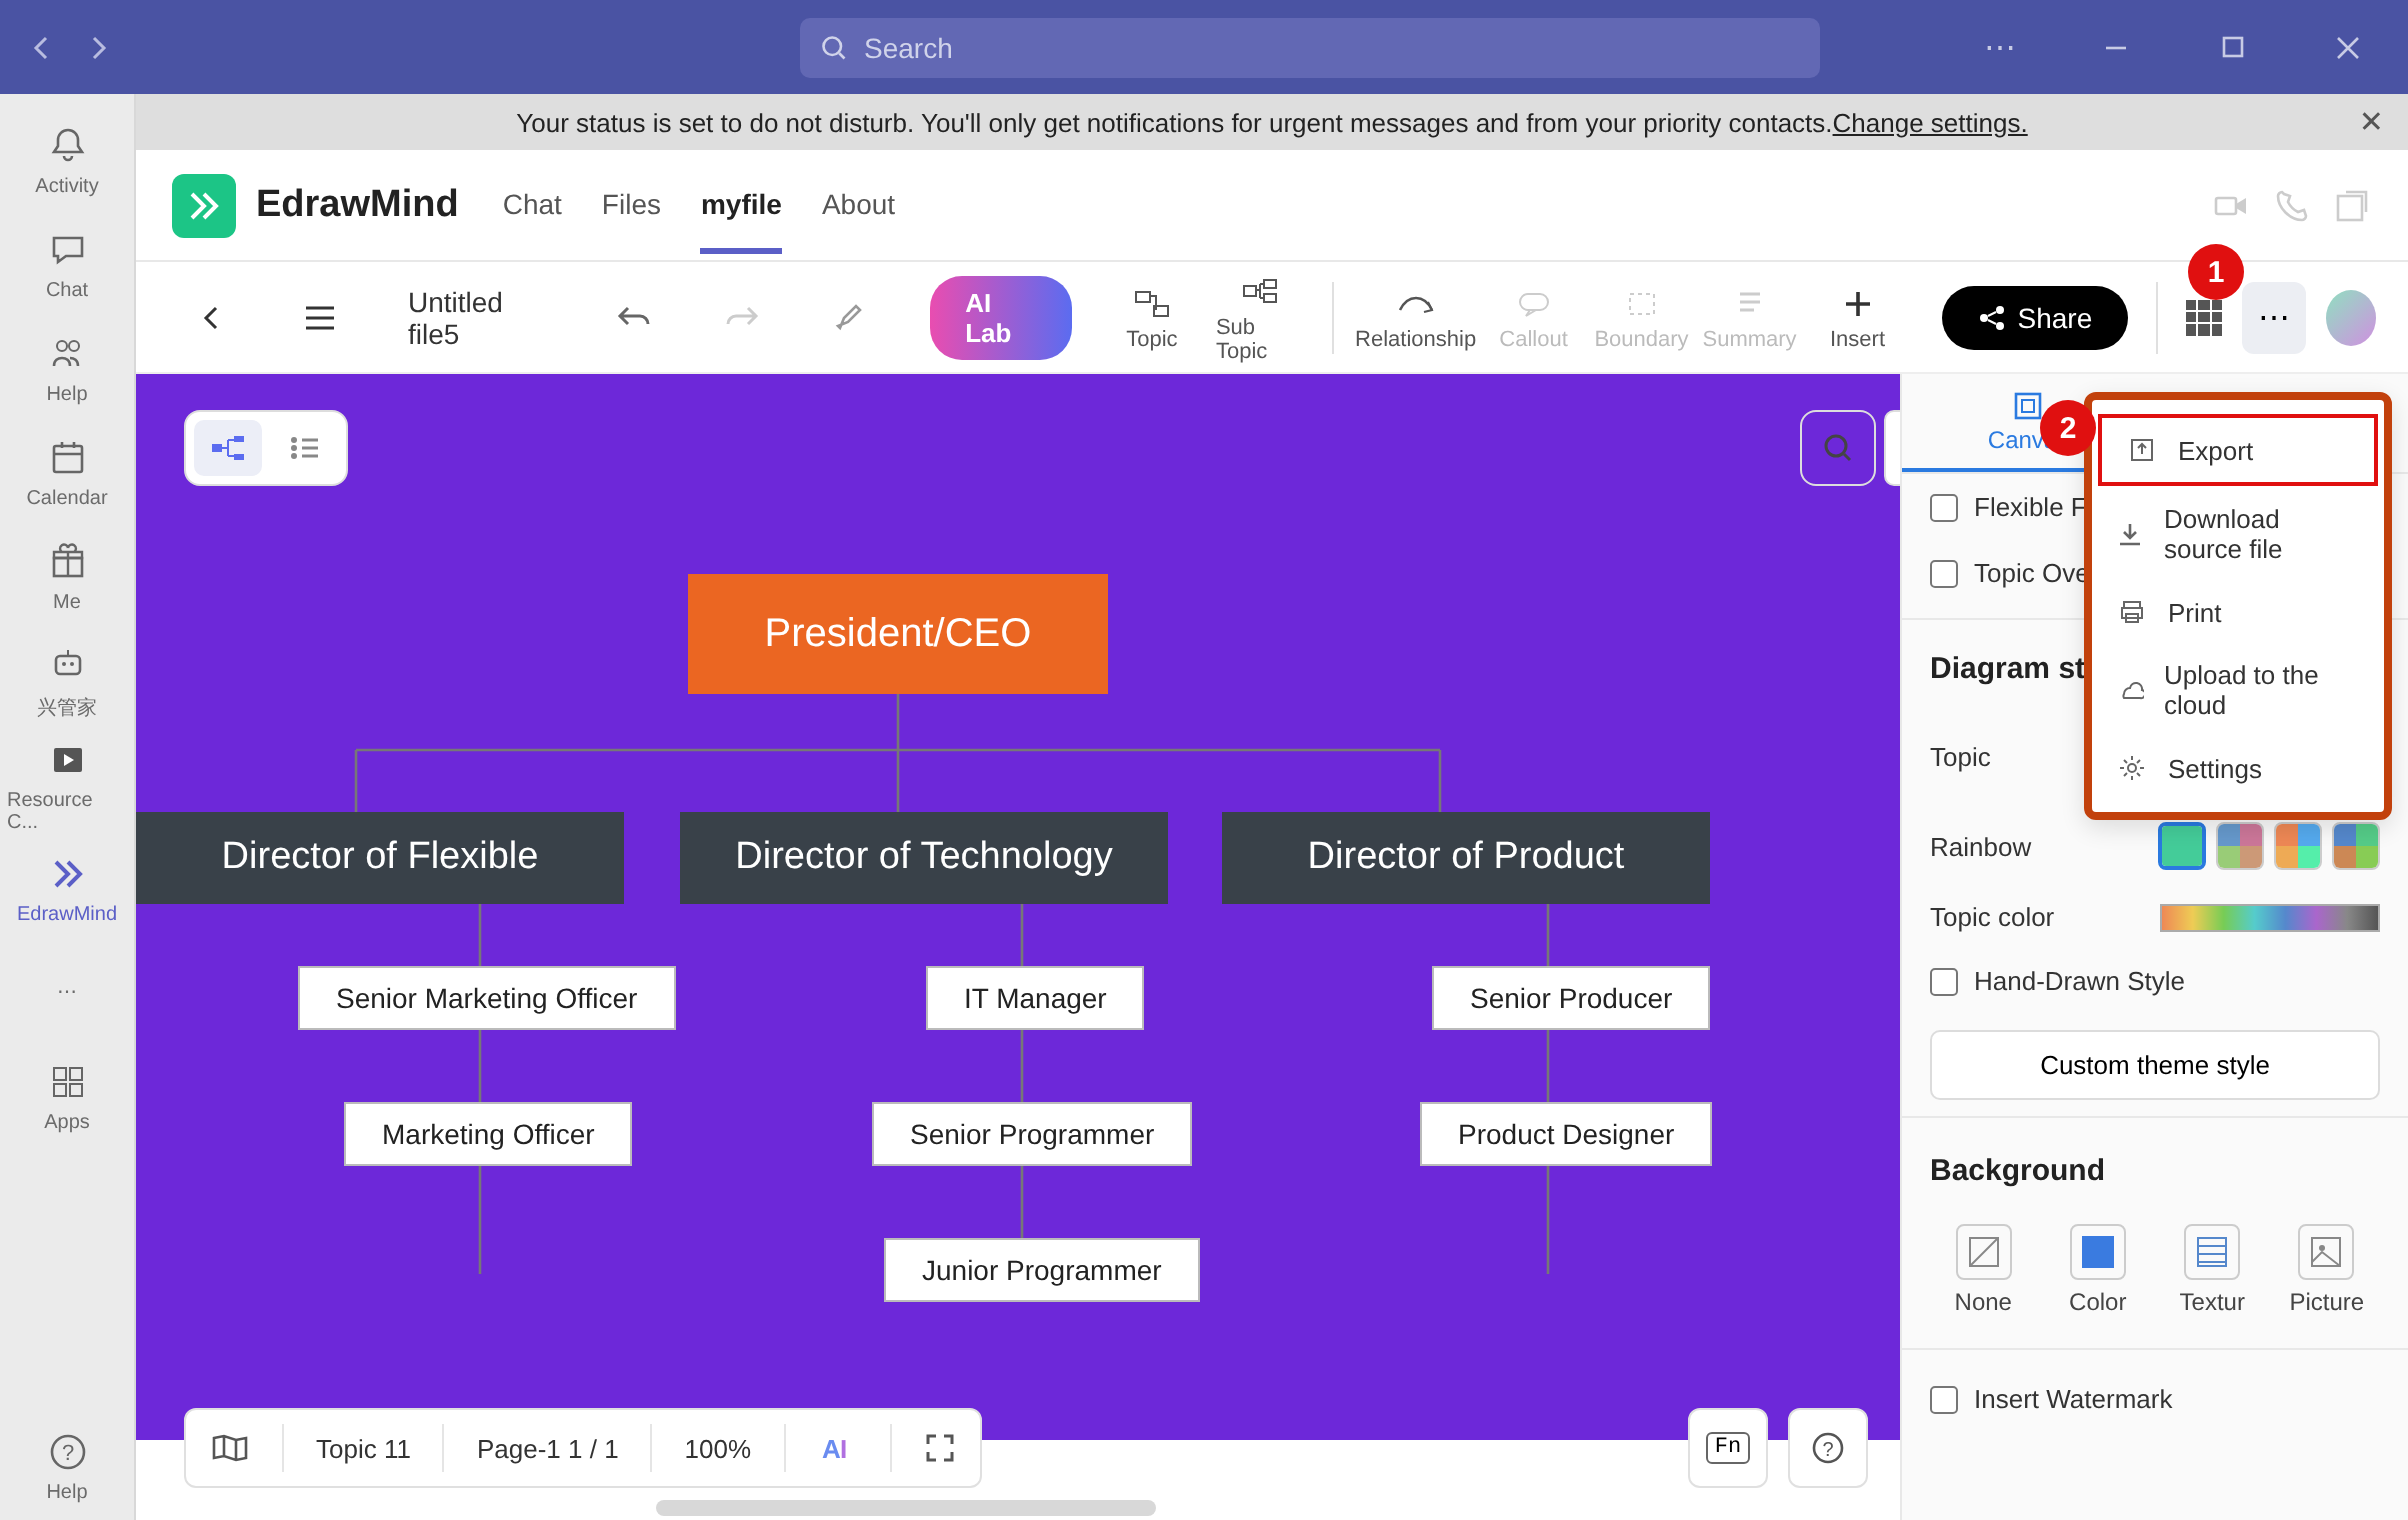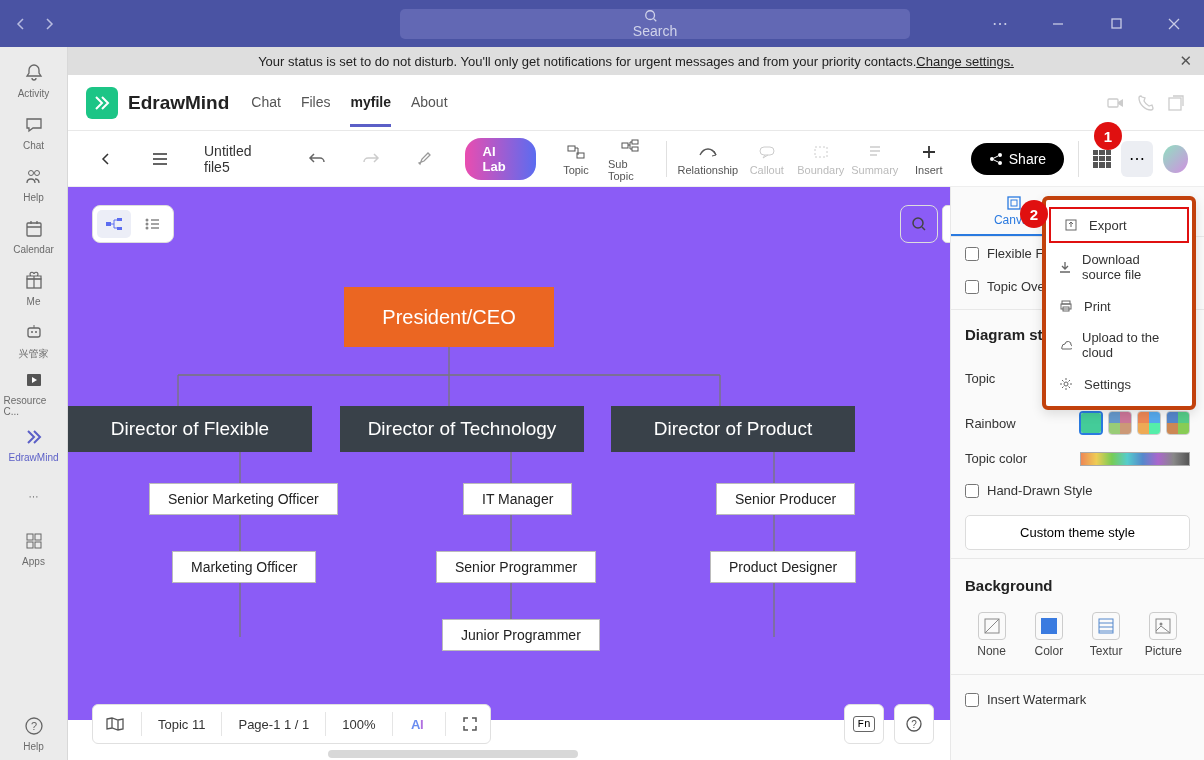--- a/index.html
+++ b/index.html
@@ -2,21 +2,21 @@
 <html><head>
 <meta charset="utf-8">
 <style>
 * { margin:0; padding:0; box-sizing:border-box; font-family:"Segoe UI",Arial,sans-serif; }
 body { width:1204px; height:760px; overflow:hidden; background:#f0f0f0; position:relative; }
 
 
 .titlebar { height:47px; background:#4a53a3; display:flex; align-items:center; padding:0 10px; }
 .nav-arrows { display:flex; gap:6px; margin-right:20px; }
 .nav-arrow { width:22px; height:22px; display:flex; align-items:center; justify-content:center; color:#b8bce0; cursor:pointer; border-radius:3px; }
-.search-box { margin-left:320px; width:510px; height:30px; background:#6268b4; border-radius:5px; display:flex; align-items:center; padding:0 10px; color:#d0d3ea; font-size:14px;flex-direction:column; }
+.search-box { margin-left:320px; width:510px; height:30px; background:#6268b4; border-radius:5px; display:flex; align-items:center; padding:0 10px; color:#d0d3ea; font-size:14px; }
 .search-box svg { margin-right:8px; }
 .title-right { margin-left:auto; display:flex; align-items:center; gap:18px; }
 .title-btn { width:40px; height:40px; display:flex; align-items:center; justify-content:center; color:#c8cbe5; cursor:pointer; }
 
 
 .leftrail { position:absolute; left:0; top:47px; width:68px; height:713px; background:#ebebeb; display:flex; flex-direction:column; align-items:center; padding-top:8px; border-right:1px solid #d8d8d8; }
 .rail-item { width:60px; height:50px; display:flex; flex-direction:column; align-items:center; justify-content:center; color:#6b6b6b; font-size:10px; cursor:pointer; gap:3px; margin-bottom:2px; }
 .rail-item.active { color:#5b5fc7; }
 .rail-icon { width:24px; height:24px; display:flex; align-items:center; justify-content:center; }
 .rail-spacer { flex:1; }
@@ -47,21 +47,21 @@
 .filename { font-size:14px; color:#333; margin:0 12px; }
 .ailab { background:linear-gradient(90deg,#e94db0,#5b6cf0); color:#fff; padding:6px 18px; border-radius:16px; font-size:13px; font-weight:600; cursor:pointer; margin:0 8px; }
 .divider-v { width:1px; height:36px; background:#e0e0e0; margin:0 4px; }
 .share-btn { background:#000; color:#fff; padding:8px 18px; border-radius:18px; font-size:14px; display:flex; align-items:center; gap:6px; cursor:pointer; }
 .grid-icon { width:18px; height:18px; display:grid; grid-template-columns:1fr 1fr 1fr; gap:1px; }
 .grid-icon div { background:#555; }
 .more-btn { width:36px; height:36px; border-radius:6px; display:flex; align-items:center; justify-content:center; cursor:pointer; background:#eceef3; }
 .avatar { width:28px; height:28px; border-radius:50%; background:linear-gradient(135deg,#90e0c0,#d090e0); }
 
 
-.canvas-wrap { position:absolute; left:0; top:140px; right:254px; bottom:40px; background:#8b5cf6; }
+.canvas-wrap { position:absolute; left:0; top:140px; right:254px; bottom:40px; background:#6d28d9; }
 .viewmode { position:absolute; left:24px; top:18px; display:flex; background:#fff; border:1px solid #ddd; border-radius:8px; padding:4px; gap:4px; }
 .vm-btn { width:34px; height:28px; display:flex; align-items:center; justify-content:center; border-radius:5px; cursor:pointer; }
 .vm-btn.active { background:#eceef7; }
 .searchcircle { position:absolute; right:12px; top:18px; width:38px; height:38px; border:1px solid #ddd; border-radius:8px; display:flex; align-items:center; justify-content:center; cursor:pointer; }
 .expand-btn { position:absolute; right:-14px; top:18px; width:22px; height:38px; border:1px solid #ddd; border-radius:5px; background:#fff; display:flex; align-items:center; justify-content:center; cursor:pointer; }
 
 
 .org { position:absolute; left:50px; top:100px; width:800px; }
 .org svg { position:absolute; }
 .node-root { position:absolute; left:226px; top:0; width:210px; height:60px; background:#eb6622; color:#fff; display:flex; align-items:center; justify-content:center; font-size:20px; font-weight:500; }

